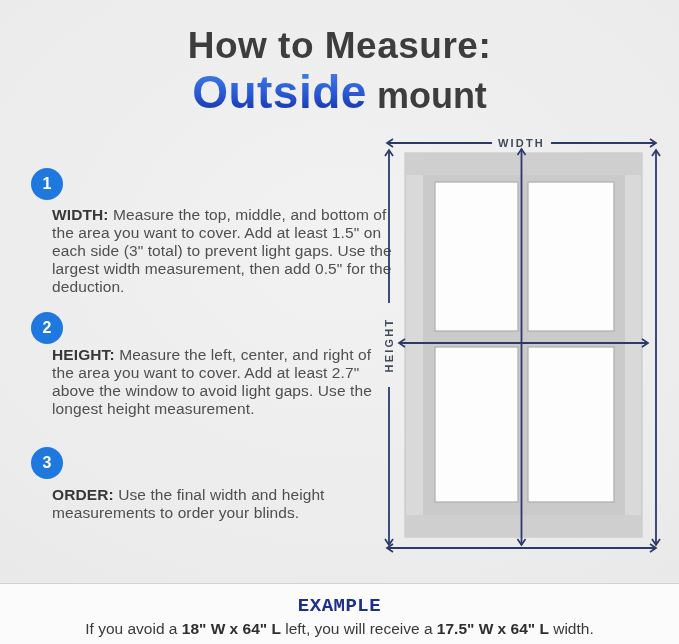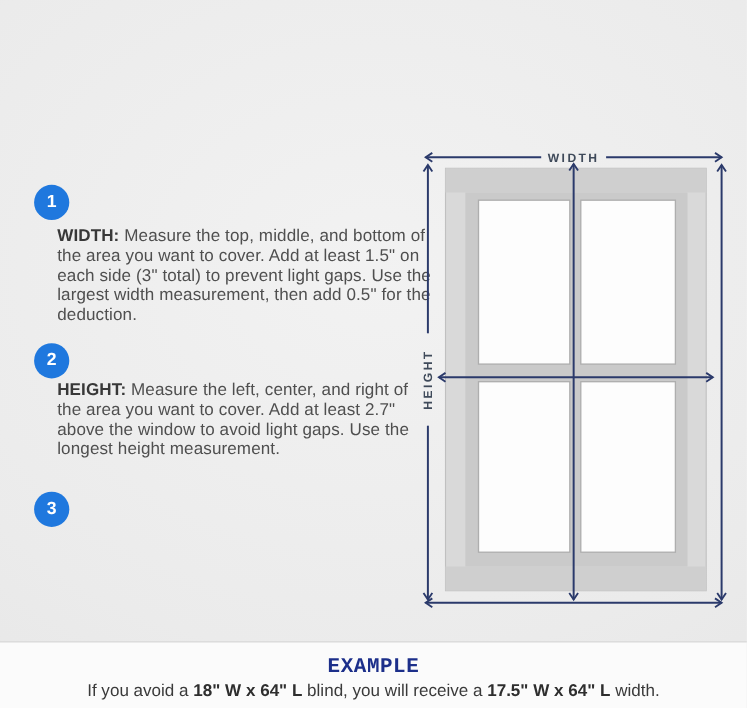--- a/index.html
+++ b/index.html
@@ -116,28 +116,33 @@
     font-size: 15.5px;
     color: #3a3a3a;
   }
   .example-line .seg-bold { font-weight: 700; color: #2e2e2e; }
 </style>
 </head>
 <body>
 
 <div class="page">
 
+  <div class="title-block">
+    <div class="title-line1">How to Measure:</div>
+    <div class="title-line2"><span class="title-accent">Outside</span><span class="title-rest">mount</span></div>
+  </div>
 
   <div class="badge" id="badge1">1</div>
   <p class="step-text" id="text1"><b>WIDTH:</b> <span>Measure the top, middle, and bottom of the area you want to cover. Add at least 1.5" on each side (3" total) to prevent light gaps. Use the largest width measurement, then add 0.5" for the deduction.</span></p>
 
   <div class="badge" id="badge2">2</div>
   <p class="step-text" id="text2"><b>HEIGHT:</b> <span>Measure the left, center, and right of the area you want to cover. Add at least 2.7" above the window to avoid light gaps. Use the longest height measurement.</span></p>
 
   <div class="badge" id="badge3">3</div>
+  <p class="step-text" id="text3"><b>ORDER:</b> <span>Use the final width and height measurements to order your blinds.</span></p>
 
   <svg class="diagram-svg" viewBox="0 0 679 644">
     <defs>
       <marker id="ah" markerUnits="userSpaceOnUse" markerWidth="10" markerHeight="12" refX="7" refY="5" orient="auto-start-reverse">
         <path d="M1,1 L7,5 L1,9" fill="none" stroke="#2b3a6b" stroke-width="1.7"></path>
       </marker>
     </defs>
 
     <g>
       <rect x="405" y="153" width="237" height="384" fill="#d9d9d9" stroke="#c0c0c0" stroke-width="1"></rect>
@@ -166,16 +171,16 @@
 
       <line x1="399" y1="343" x2="648" y2="343" marker-start="url(#ah)" marker-end="url(#ah)"></line>
     </g>
 
     <text x="521.5" y="147" text-anchor="middle">WIDTH</text>
     <text x="389" y="349" text-anchor="middle" transform="rotate(-90 389 345)">HEIGHT</text>
   </svg>
 
   <div class="footer">
     <div class="example-heading">EXAMPLE</div>
-    <p class="example-line"><span>If you avoid a </span><span class="seg-bold">18" W x 64" L</span><span> blind, you will receive a </span><span class="seg-bold">17.5" W x 64" L</span><span> width.</span></p>
+    <p class="example-line"><span>If you avoid a </span><span class="seg-bold">18" W x 64" L</span><span> left, you will receive a </span><span class="seg-bold">17.5" W x 64" L</span><span> width.</span></p>
   </div>
 
 </div>
 
 </body></html>

